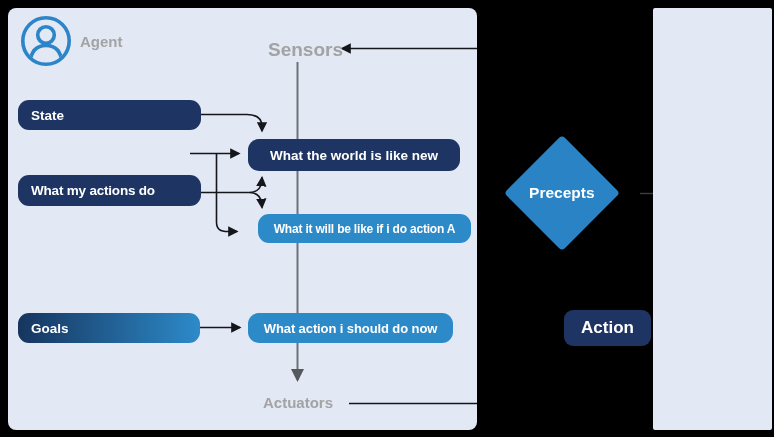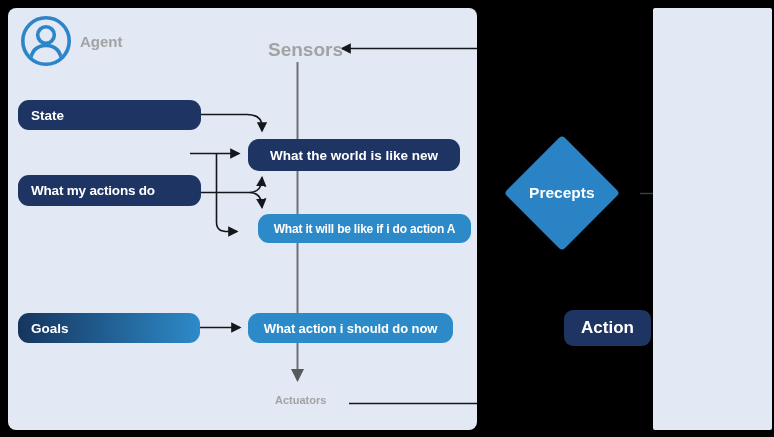--- a/index.html
+++ b/index.html
@@ -27,21 +27,21 @@
   .b-goals{left:18px;top:313px;width:169px;height:30px;background:linear-gradient(90deg,#16355e 0%,#2d8ac9 100%);}
   .b-worldnow{left:248px;top:139px;width:212px;height:32px;font-size:13.5px;}
   .b-worldif{left:250px;top:214px;width:213px;height:29px;font-size:12px;letter-spacing:-0.2px;margin-left:8px;}
   .b-actionnow{left:248px;top:313px;width:205px;height:30px;font-size:13px;letter-spacing:-0.1px;}
   .b-action{left:520px;top:310px;width:87px;height:36px;border-radius:9px;font-size:17px;justify-content:center;margin-left:44px;}
   .dark-label{
     position:absolute;z-index:3;color:#a3a3a3;font-weight:700;white-space:nowrap;
   }
   .lbl-agent{left:80px;top:33px;font-size:15px;}
   .lbl-sensors{left:268px;top:39px;font-size:19px;}
-  .lbl-actuators{left:263px;top:394px;font-size:11px;margin-left:12px;}
+  .lbl-actuators{left:263px;top:394px;font-size:15px;}
   .lbl-environment{left:653px;top:206px;width:119px;text-align:center;font-size:15px;}
   .agent-icon{position:absolute;left:20px;top:15px;z-index:3;}
   .diamond{
     position:absolute;left:521px;top:152px;width:82px;height:82px;z-index:3;
     background:#2a83c5;transform:rotate(45deg);border-radius:4px;
     display:flex;align-items:center;justify-content:center;
   }
   .diamond span{
     transform:rotate(-45deg);color:#ffffff;font-weight:700;font-size:15.5px;white-space:nowrap;
   }

